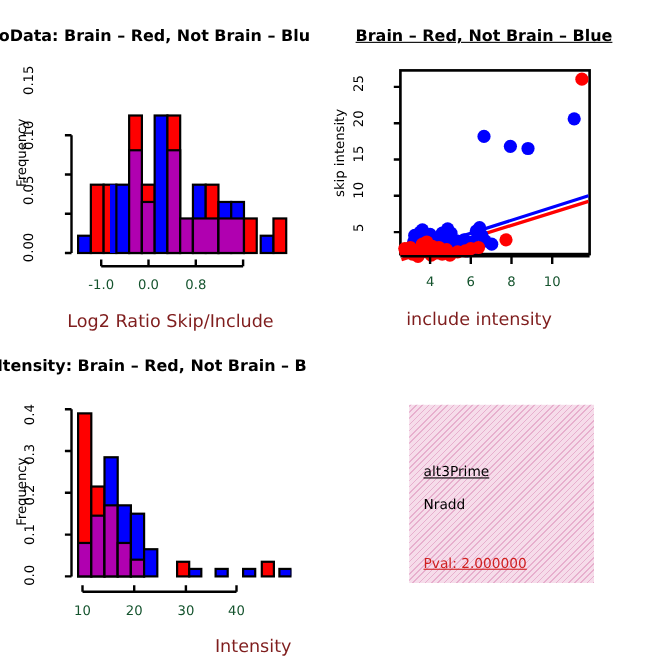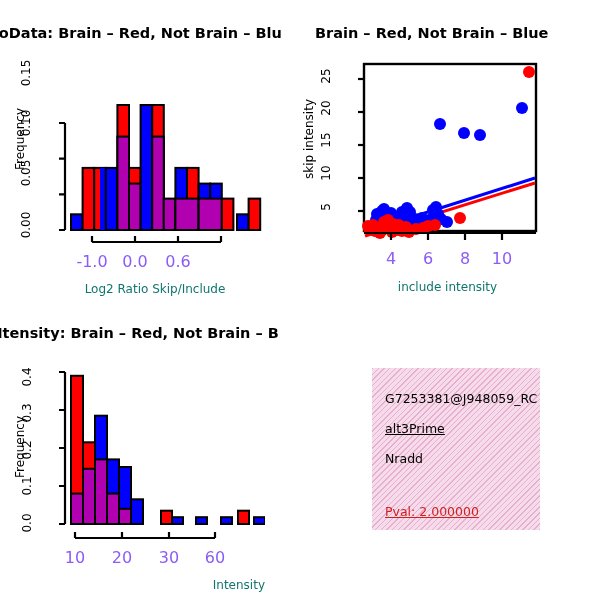--- a/index.html
+++ b/index.html
@@ -20,38 +20,38 @@
   .ptitle {
     position: absolute;
     font-weight: bold;
     font-size: 14.5px;
     color: #000;
     white-space: nowrap;
     font-family: "DejaVu Sans", sans-serif;
   }
   .axis-label {
     position: absolute;
-    font-size: 12px;
-    color: #0f766e;
+    font-size: 16px;
+    color: #7f1d1d;
     white-space: nowrap;
     font-family: "DejaVu Sans", sans-serif;
   }
   .vert-label {
     position: absolute;
     font-size: 12px;
     color: #000;
     white-space: nowrap;
     transform: rotate(-90deg);
     transform-origin: 50% 50%;
     font-family: "DejaVu Sans", sans-serif;
   }
   .tick-x {
     position: absolute;
-    font-size: 16px;
-    color: #8b5cf6;
+    font-size: 12px;
+    color: #14532d;
     text-align: center;
     font-family: "DejaVu Sans", sans-serif;
   }
   .tick-y {
     position: absolute;
     font-size: 12px;
     color: #000;
     white-space: nowrap;
     transform: rotate(-90deg);
     transform-origin: 50% 50%;
@@ -144,25 +144,25 @@
   <path d="M 26 180 L 26 174 M 26 177 L 204 177 M 204 177 L 204 183" stroke="#000" stroke-width="2.2" fill="none" opacity="0"></path>
 </svg>
 
 <svg class="panel" style="left:45px; top:234px;" width="220" height="16" viewBox="0 0 220 16">
   <path d="M 47 8 L 176 8
            M 47 8 L 47 2 M 90 8 L 90 2 M 133 8 L 133 2 M 176 8 L 176 2" stroke="#000" stroke-width="2.2" fill="none"></path>
 </svg>
 
 <div class="tick-x" style="left:68px; top:252px; width:48px;">-1.0</div>
 <div class="tick-x" style="left:111px; top:252px; width:48px;">0.0</div>
-<div class="tick-x" style="left:154px; top:252px; width:48px;">0.6</div>
+<div class="tick-x" style="left:154px; top:252px; width:48px;">0.8</div>
 
 <div class="axis-label" style="left:45px; top:282px; width:220px; text-align:center;">Log2 Ratio Skip/Include</div>
 
-<div class="ptitle" style="left:315px; top:25px; width:280px; text-align:left;">Brain – Red, Not Brain – Blue</div>
+<div class="ptitle" style="left:300px; top:25px; width:280px; text-align:center;text-decoration:underline;">Brain – Red, Not Brain – Blue</div>
 
 <div class="vert-label" style="left:269px; top:132px; width:80px; text-align:center;">skip intensity</div>
 
 <div class="tick-y" style="left:311px; top:200px; width:30px; text-align:center;">5</div>
 <div class="tick-y" style="left:311px; top:166px; width:30px; text-align:center;">10</div>
 <div class="tick-y" style="left:311px; top:133px; width:30px; text-align:center;">15</div>
 <div class="tick-y" style="left:311px; top:101px; width:30px; text-align:center;">20</div>
 <div class="tick-y" style="left:311px; top:69px; width:30px; text-align:center;">25</div>
 
 <svg class="panel" style="left:340px; top:58px;" width="215" height="182" viewBox="0 0 215 182">
@@ -250,21 +250,21 @@
 <svg class="panel" style="left:340px; top:231px;" width="215" height="14" viewBox="0 0 215 14">
   <path d="M 24 2 L 196 2
            M 51 2 L 51 9 M 88 2 L 88 9 M 125 2 L 125 9 M 162 2 L 162 9" stroke="#000" stroke-width="2.2" fill="none"></path>
 </svg>
 
 <div class="tick-x" style="left:367px; top:249px; width:48px;">4</div>
 <div class="tick-x" style="left:404px; top:249px; width:48px;">6</div>
 <div class="tick-x" style="left:441px; top:249px; width:48px;">8</div>
 <div class="tick-x" style="left:478px; top:249px; width:48px;">10</div>
 
-<div class="axis-label" style="left:340px; top:280px; width:215px; text-align:center;">include intensity</div>
+<div class="axis-label" style="left:328px; top:280px; width:215px; text-align:center;">include intensity</div>
 
 <div class="ptitle" style="left:-28px; top:325px;">ne Itensity: Brain – Red, Not Brain – B</div>
 
 <div class="vert-label" style="left:-20px; top:440px; width:80px; text-align:center;">Frequency</div>
 
 <div class="tick-y" style="left:13px; top:516px; width:28px; text-align:center;">0.0</div>
 <div class="tick-y" style="left:13px; top:479px; width:28px; text-align:center;">0.1</div>
 <div class="tick-y" style="left:13px; top:443px; width:28px; text-align:center;">0.2</div>
 <div class="tick-y" style="left:13px; top:406px; width:28px; text-align:center;">0.3</div>
 <div class="tick-y" style="left:13px; top:370px; width:28px; text-align:center;">0.4</div>
@@ -307,22 +307,21 @@
 </svg>
 
 <svg class="panel" style="left:45px; top:530px;" width="225" height="16" viewBox="0 0 225 16">
   <path d="M 30 8 L 170 8
            M 30 8 L 30 2 M 77 8 L 77 2 M 124 8 L 124 2 M 170 8 L 170 2" stroke="#000" stroke-width="2.2" fill="none"></path>
 </svg>
 
 <div class="tick-x" style="left:51px; top:548px; width:48px;">10</div>
 <div class="tick-x" style="left:98px; top:548px; width:48px;">20</div>
 <div class="tick-x" style="left:145px; top:548px; width:48px;">30</div>
-<div class="tick-x" style="left:191px; top:548px; width:48px;">60</div>
+<div class="tick-x" style="left:191px; top:548px; width:48px;">40</div>
 
 <div class="axis-label" style="left:45px; top:578px; width:220px; text-align:right;">Intensity</div>
 
 <div id="info-box">
-  <div class="line" style="top:23px;">G7253381@J948059_RC</div>
   <div class="line" style="top:53px;text-decoration:underline;">alt3Prime</div>
   <div class="line" style="top:83px;">Nradd</div>
   <div class="line pval" style="top:136px;text-decoration:underline;">Pval: 2.000000</div>
 </div>
 
 </body></html>

